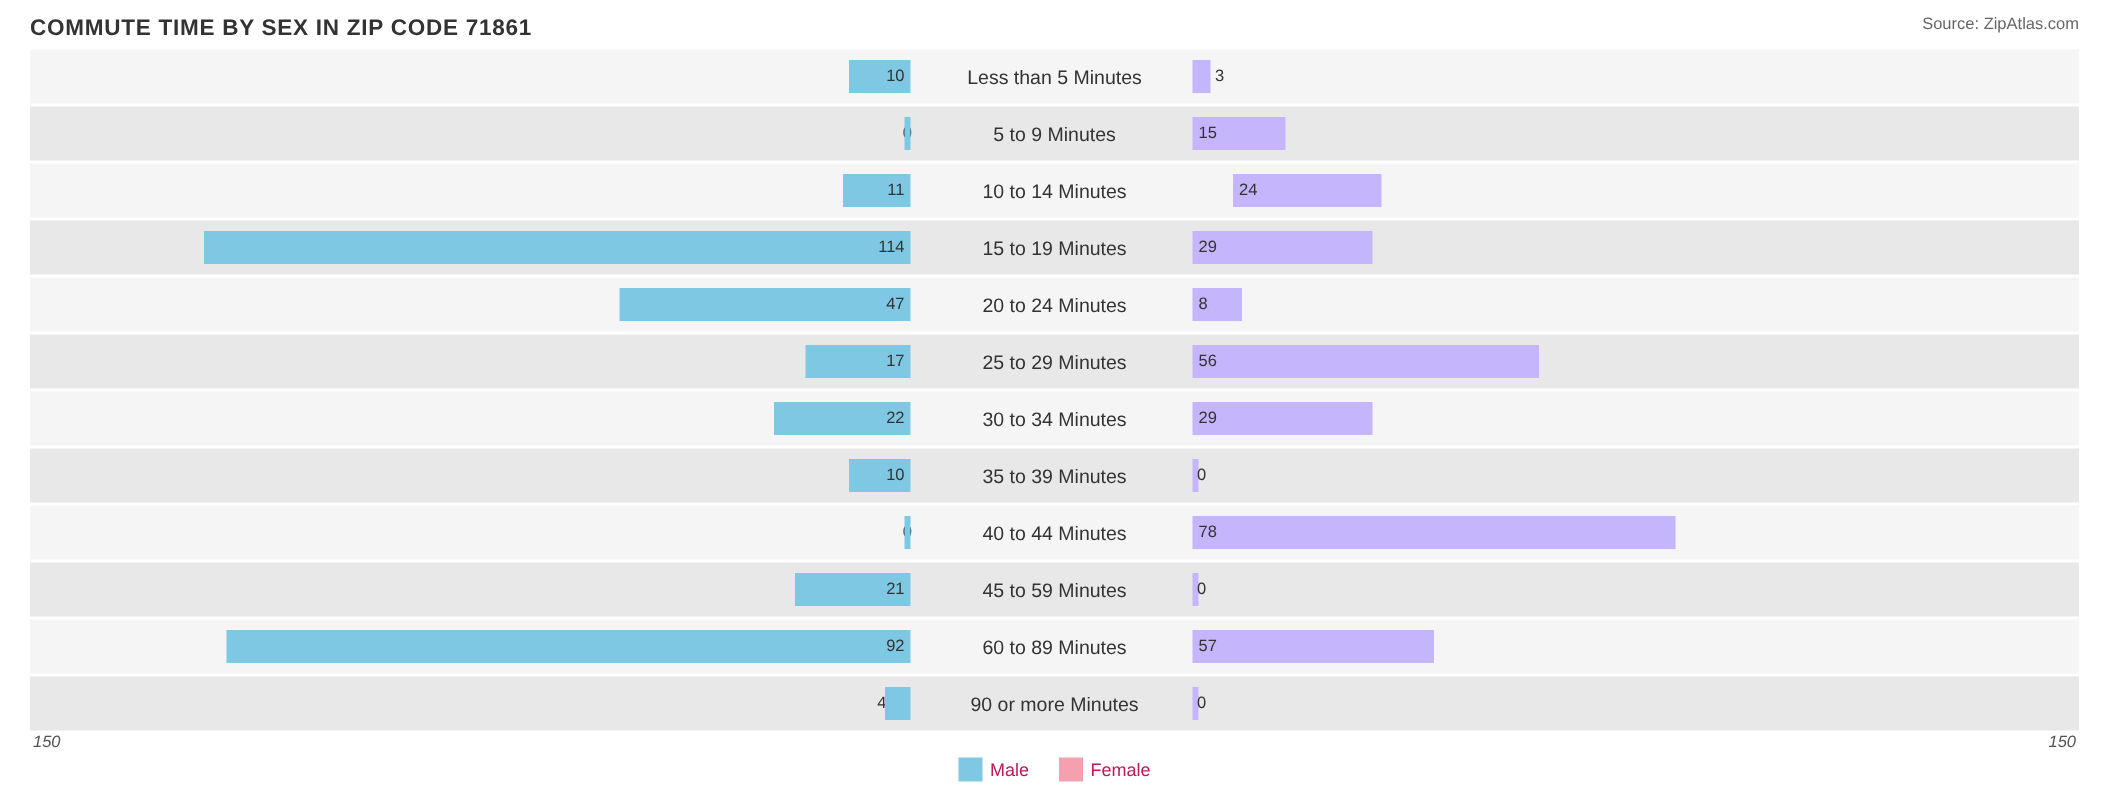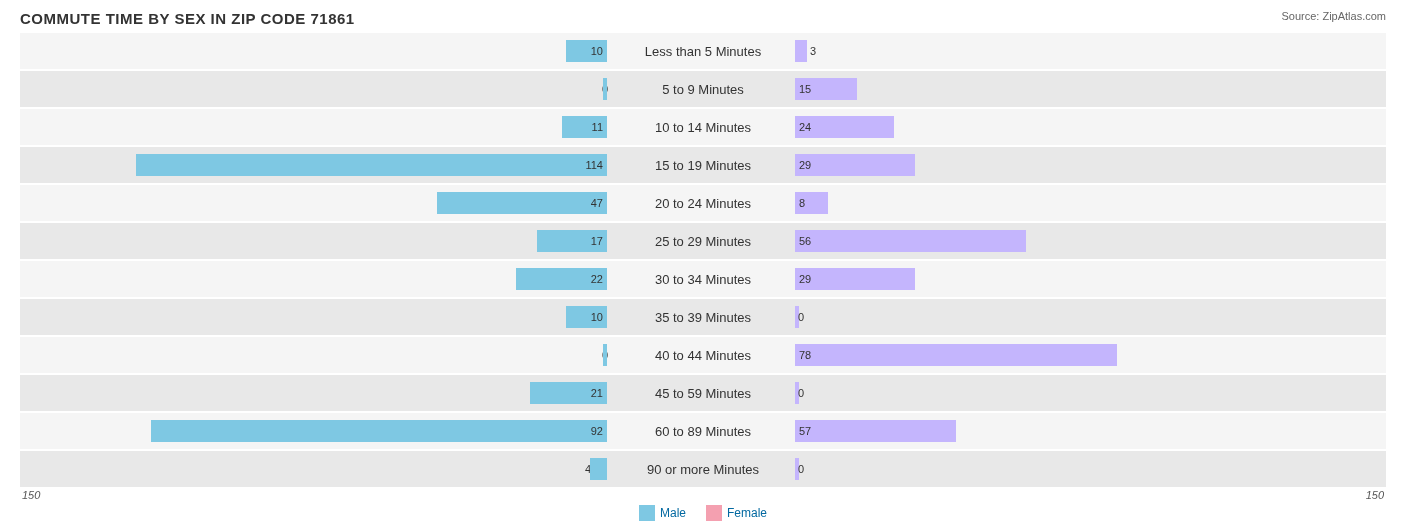--- a/index.html
+++ b/index.html
@@ -113,21 +113,21 @@
       color: #333;
       white-space: nowrap;
     }
     .legend {
       display: flex;
       justify-content: center;
       align-items: flex-end;
       gap: 20px;
       margin-top: 4px;
       font-size: 12px;
-      color: #0369a1;
+      color: #be185d;
     }
     .legend-item {
       display: flex;
       align-items: center;
       gap: 5px;
     }
     .legend-box {
       width: 16px;
       height: 16px;
     }
@@ -183,41 +183,41 @@
         </div>
       </div>
       <div class="bar-row">
         <div class="left-section">
           <div class="male-bar" style="width: 45px;">
             <span class="bar-value">11</span>
           </div>
         </div>
         <div class="label-center">10 to 14 Minutes</div>
         <div class="right-section">
-          <div class="female-bar" style="width: 99px;">
+          <div class="female-bar" style="width: 99px; margin-left: 27px;">
             <span class="bar-value">24</span>
           </div>
         </div>
       </div>
       <div class="bar-row">
         <div class="left-section">
           <div class="male-bar" style="width: 471px;">
             <span class="bar-value">114</span>
           </div>
         </div>
         <div class="label-center">15 to 19 Minutes</div>
         <div class="right-section">
           <div class="female-bar" style="width: 120px;">
             <span class="bar-value">29</span>
           </div>
         </div>
       </div>
       <div class="bar-row">
         <div class="left-section">
-          <div class="male-bar" style="width: 170px;">
+          <div class="male-bar" style="width: 194px;">
             <span class="bar-value">47</span>
           </div>
         </div>
         <div class="label-center">20 to 24 Minutes</div>
         <div class="right-section">
           <div class="female-bar" style="width: 33px;">
             <span class="bar-value">8</span>
           </div>
         </div>
       </div>

